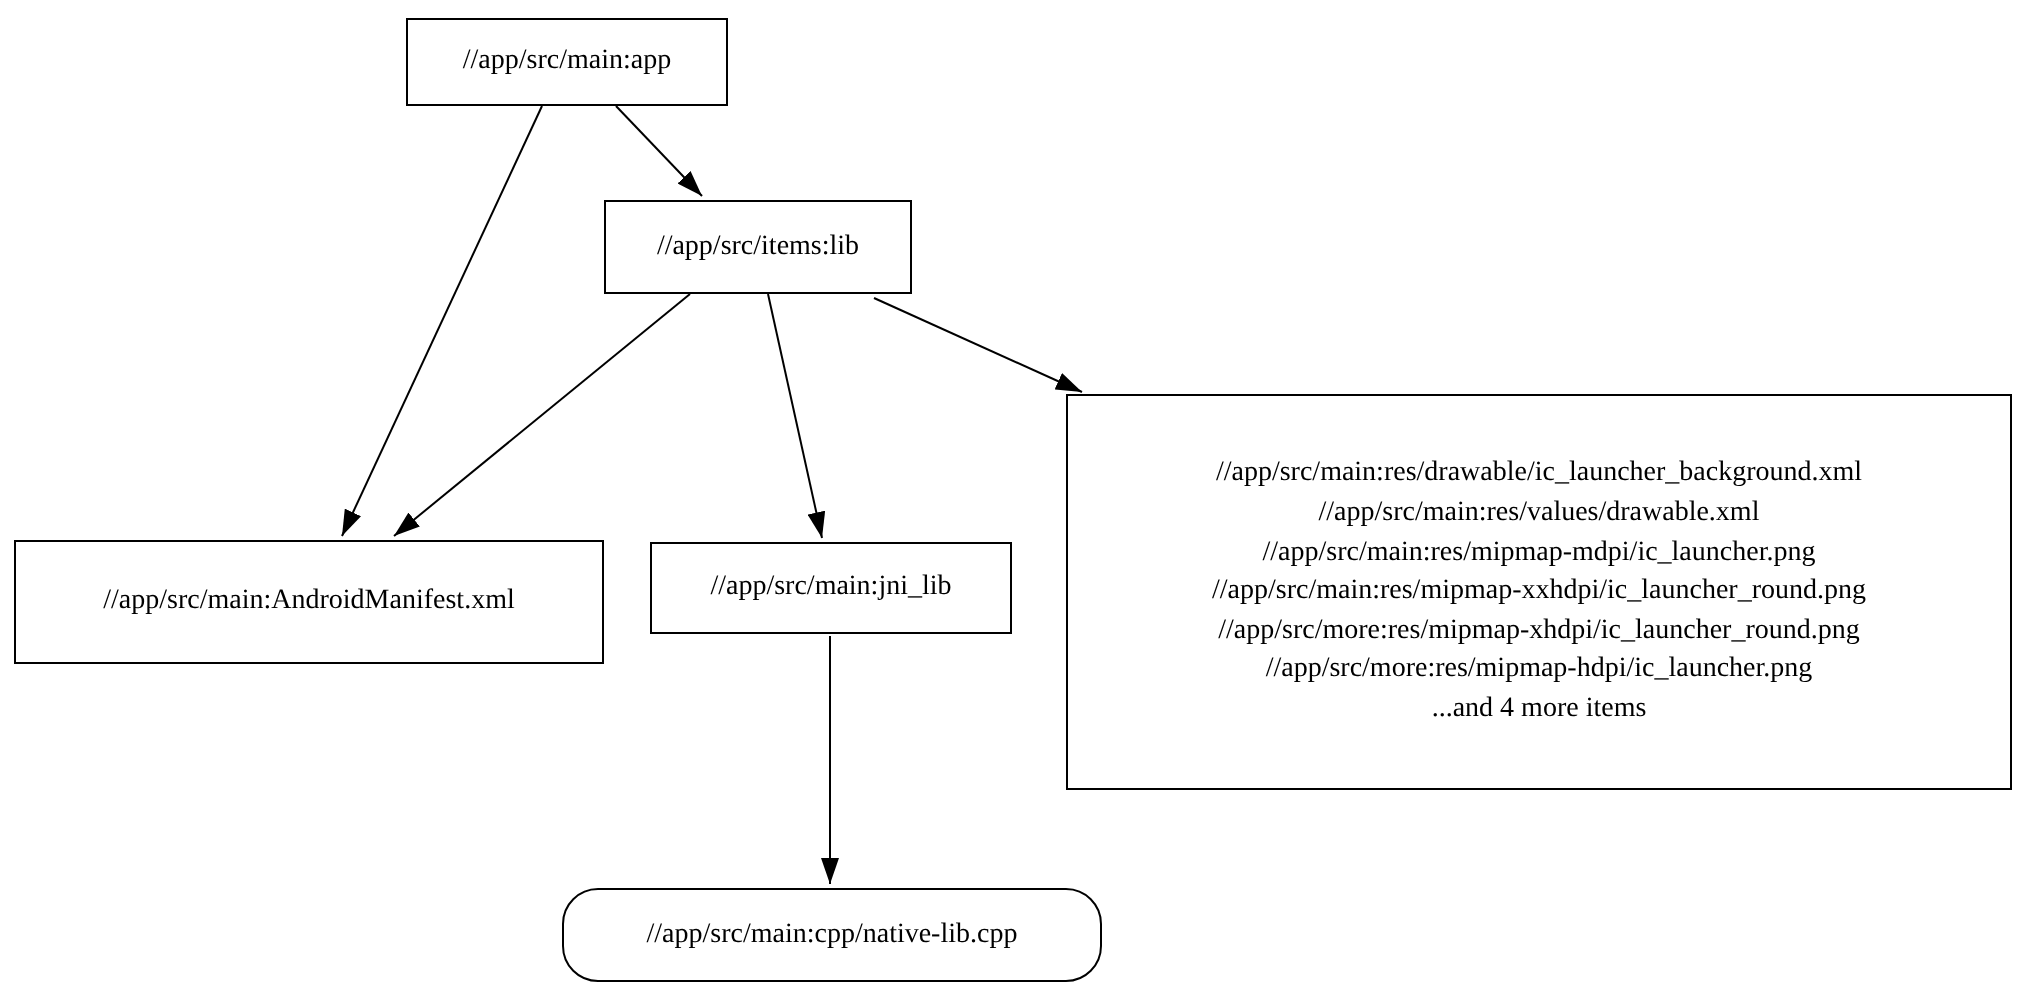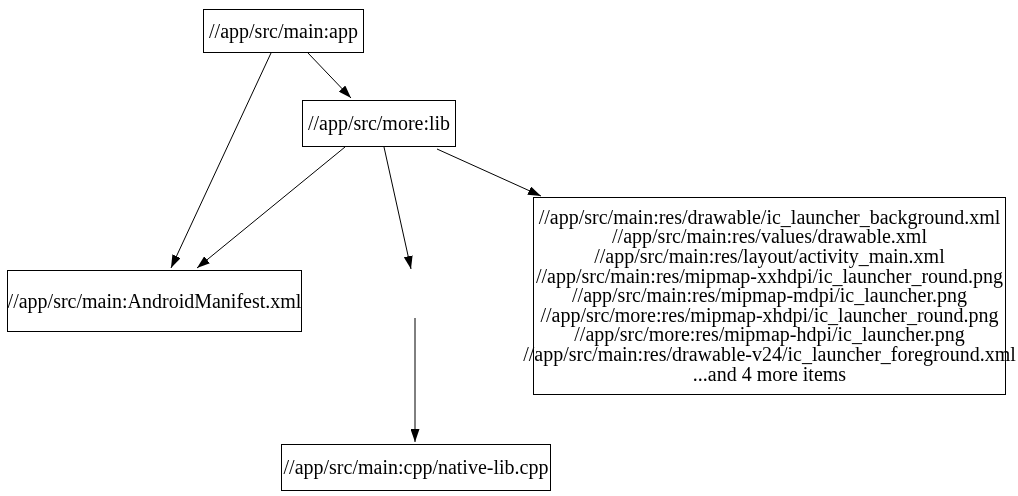--- a/index.html
+++ b/index.html
@@ -27,21 +27,21 @@
   }
   .node {
     position: absolute;
     box-sizing: border-box;
     border: 1px solid #000000;
     background: #ffffff;
     display: flex;
     align-items: center;
     justify-content: center;
     text-align: right;
-    font-size: 20px;
+    font-size: 14px;
     white-space: nowrap;
   }
   .node-multi {
     flex-direction: column;
     justify-content: center;
     line-height: 19.6px;
   }
   .node-multi .res-line {
     display: block;
   }
@@ -63,37 +63,38 @@
     <line x1="384" y1="147" x2="411" y2="269" marker-end="url(#arrow)"></line>
     <line x1="437" y1="149" x2="541" y2="196" marker-end="url(#arrow)"></line>
     <line x1="415" y1="318" x2="415" y2="442" marker-end="url(#arrow)"></line>
   </svg>
 
   <div class="node" style="left:203px; top:9px; width:161px; height:44px;">
     <span>//app/src/main:app</span>
   </div>
 
   <div class="node" style="left:302px; top:100px; width:154px; height:47px;">
-    <span>//app/src/more:lib</span>
+    <span>//app/src/items:lib</span>
   </div>
 
   <div class="node" style="left:7px; top:270px; width:295px; height:62px;">
     <span>//app/src/main:AndroidManifest.xml</span>
   </div>
 
+  <div class="node" style="left:325px; top:271px; width:181px; height:46px;">
+    <span>//app/src/main:jni_lib</span>
+  </div>
 
   <div class="node node-multi" style="left:533px; top:197px; width:473px; height:198px;">
     <span class="res-line">//app/src/main:res/drawable/ic_launcher_background.xml</span>
     <span class="res-line">//app/src/main:res/values/drawable.xml</span>
-    <span class="res-line">//app/src/main:res/layout/activity_main.xml</span>
+    <span class="res-line">//app/src/main:res/mipmap-mdpi/ic_launcher.png</span>
     <span class="res-line">//app/src/main:res/mipmap-xxhdpi/ic_launcher_round.png</span>
-    <span class="res-line">//app/src/main:res/mipmap-mdpi/ic_launcher.png</span>
     <span class="res-line">//app/src/more:res/mipmap-xhdpi/ic_launcher_round.png</span>
     <span class="res-line">//app/src/more:res/mipmap-hdpi/ic_launcher.png</span>
-    <span class="res-line">//app/src/main:res/drawable-v24/ic_launcher_foreground.xml</span>
     <span class="res-line">...and 4 more items</span>
   </div>
 
-  <div class="node" style="left:281px; top:444px; width:270px; height:47px;">
+  <div class="node" style="left:281px; top:444px; width:270px; height:47px;border-radius:18px;">
     <span>//app/src/main:cpp/native-lib.cpp</span>
   </div>
 
 </div>
 
 </body></html>

